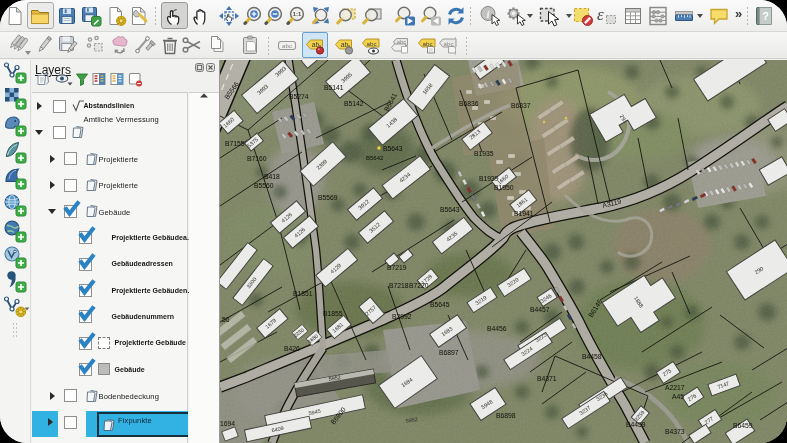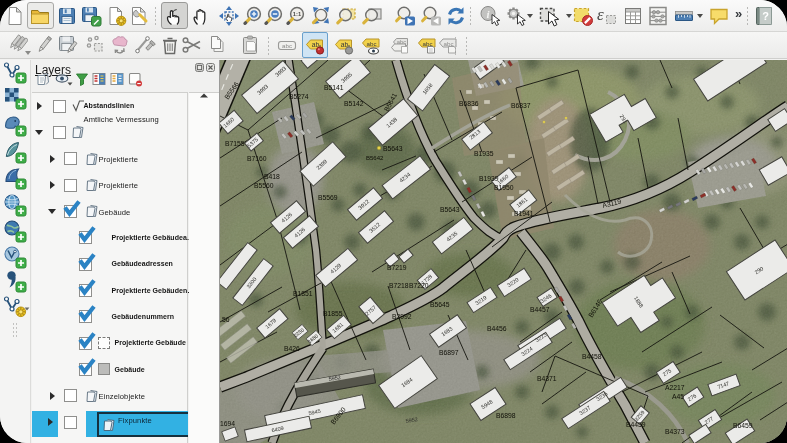--- a/index.html
+++ b/index.html
@@ -527,21 +527,21 @@
           <path d="M4 9.5l4.5 6L18 3.5" fill="none" stroke="#2b83c4" stroke-width="4.2"></path>
         </svg>
       <div style="position:absolute;left:66px;top:270.3px;width:12px;height:12px;border:1.2px solid #8a8a88;background:#bcbcba"></div>
       <div class="lblb" style="left:82.5px;top:272.6px">Gebäude</div>
       <div class="arr-r" style="left:18px;top:298.7px"></div>
       <div class="cb" style="left:32px;top:296.2px"></div>
       <svg style="position:absolute;left:54px;top:295.5px" width="13" height="14" viewBox="0 0 13 14">
           <path d="M4.5 1.5l6.5 1-1.5 10-3.5-.5" fill="#e4eaf0" stroke="#6a7a88"></path>
           <path d="M1.5 3h6.5l1 1.5L7.5 12.5H1z" fill="#f4f6f8" stroke="#6a7a88"></path>
         </svg>
-      <div class="lbl" style="left:66.5px;top:299px">Einzelobjekte</div>
+      <div class="lbl" style="left:66.5px;top:299px">Bodenbedeckung</div>
       <div style="position:absolute;left:0;top:318px;width:26px;height:26px;background:#32b1e3"></div>
       <div style="position:absolute;left:54px;top:318px;width:102px;height:26px;background:#32b1e3"></div>
       <div style="position:absolute;left:65px;top:319px;width:91px;height:25px;background:#32b1e3;border:2px solid #16303e;border-right:none"></div>
       <div class="arr-r" style="left:16px;top:325px"></div>
       <div class="cb" style="left:32px;top:322.5px"></div>
       <svg style="position:absolute;left:71px;top:324.5px" width="13" height="14" viewBox="0 0 13 14">
           <path d="M4.5 1.5l6.5 1-1.5 10-3.5-.5" fill="#dce8f0" stroke="#4a6a80"></path>
           <path d="M1.5 3h6.5l1 1.5L7.5 12.5H1z" fill="#eef4f8" stroke="#4a6a80"></path>
         </svg>
       <div class="lbl" style="left:86px;top:323px;color:#0d2535">Fixpunkte</div>

